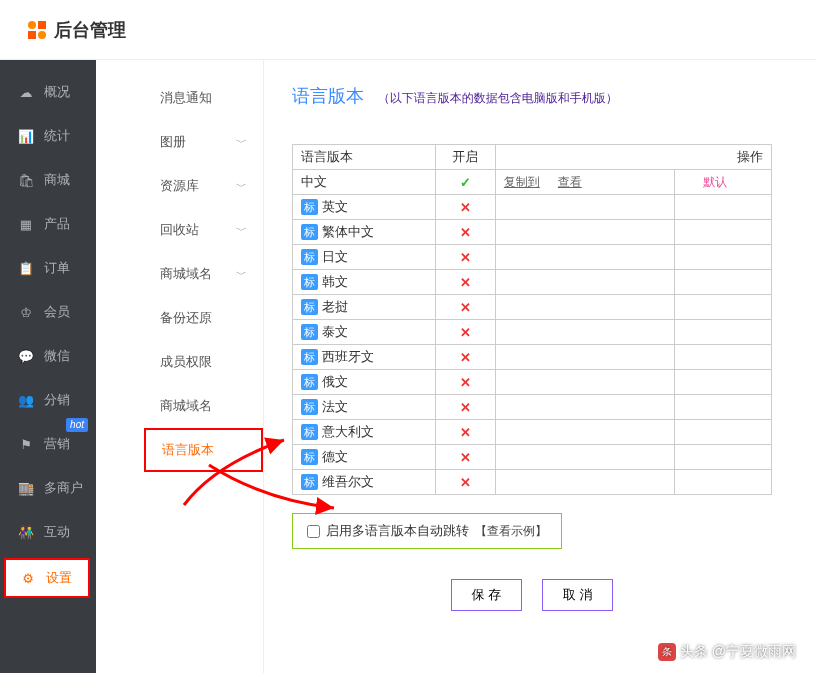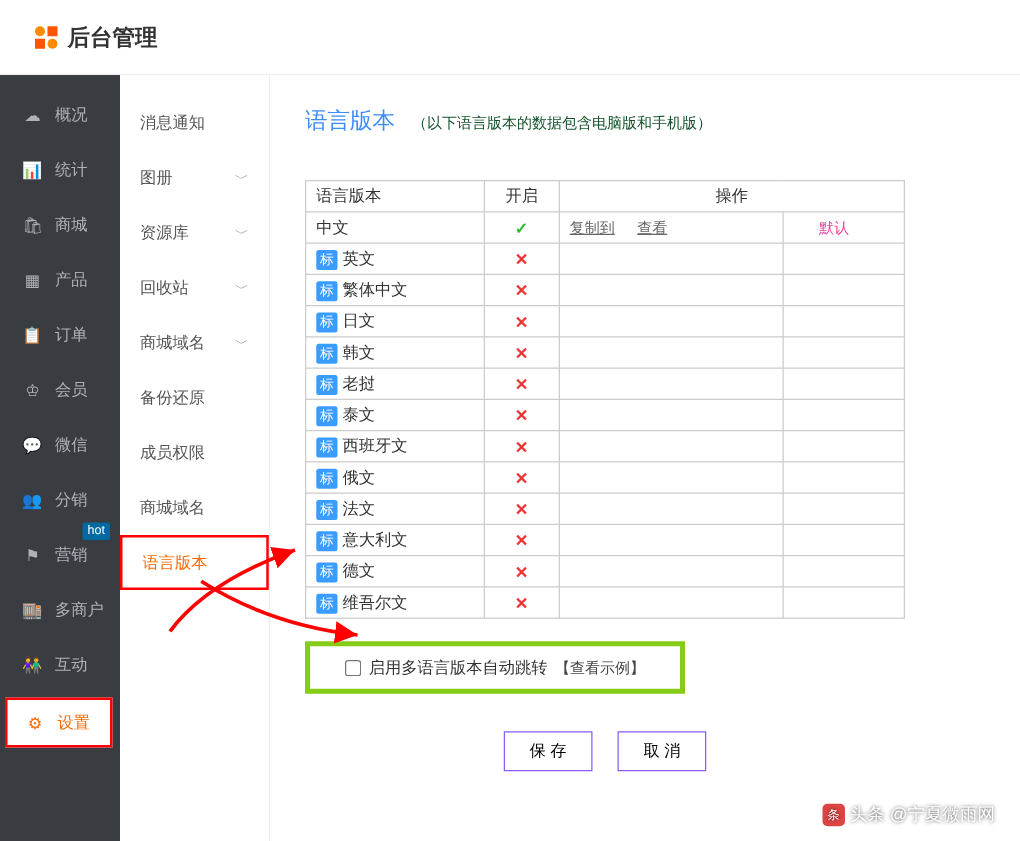--- a/index.html
+++ b/index.html
@@ -13,43 +13,43 @@
     .logo .sq3 { background: #ff5500; bottom:0; left:0; }
     .logo .sq4 { background: #ff8a00; border-radius: 50%; bottom:0; right:0; }
     .brand { font-size: 18px; color: #333; }
     
     .layout { display: flex; height: calc(673px - 60px); }
     
     .nav-dark { width: 96px; background: #393c41; color: #aeb1b7; display: flex; flex-direction: column; padding-top: 10px; }
     .nav-item { height: 44px; display: flex; align-items: center; padding-left: 18px; font-size: 13px; cursor: pointer; position: relative; }
     .nav-icon { width: 16px; text-align: center; margin-right: 10px; font-size: 13px; }
     .nav-item.settings { background: #fff; color: #ff6a00; border: 2px solid #ff0000; margin: 4px 6px 4px 4px; height: 40px; padding-left: 14px; }
-    .hot-badge { position: absolute; top: -4px; right: 8px; background: #0369a1; color: #fff; font-size: 10px; padding: 0 4px; border-radius: 2px; line-height: 14px; }
-    
-    .sub-nav { width: 120px; background: #fff; border-right: 1px solid #eee; padding-top: 16px; }
+    .hot-badge { position: absolute; top: -4px; right: 8px; background: #3b82f6; color: #fff; font-size: 10px; padding: 0 4px; border-radius: 2px; line-height: 14px; font-style: italic; }
+    
+    .sub-nav { width: 120px; background: #fff; border-right: 1px solid #eee; padding-top: 16px; margin-left: 48px; }
     .sub-item { height: 44px; display: flex; align-items: center; justify-content: space-between; padding: 0 16px; font-size: 13px; color: #555; cursor: pointer; }
     .sub-item.active { color: #ff6a00; border: 2px solid #ff0000; }
     .chev { font-size: 11px; color: #999; }
     
     .content { flex: 1; padding: 24px 28px; background: #fff; position: relative; }
     .page-title { font-size: 18px; color: #3b8cff; display: inline-block; margin-right: 10px; }
-    .page-subtitle { font-size: 12px; color: #14532d; }
+    .page-subtitle { font-size: 12px; color: #4c1d95; }
     
     .lang-table { width: 480px; margin-top: 36px; border: 1px solid #ccc; border-collapse: collapse; }
     .lang-table th, .lang-table td { border: 1px solid #ccc; padding: 3px 8px; font-size: 13px; text-align: left; height: 24px; }
     .lang-table th { font-weight: normal; color: #333; }
     .lang-table th.col-enable, .lang-table td.col-enable { text-align: center; width: 60px; }
-    .lang-table th.col-ops { text-align: center; }
+    .lang-table th.col-ops { text-align: right; }
     .tag-badge { display: inline-block; background: #3b9cff; color: #fff; font-size: 11px; padding: 0 3px; border-radius: 2px; margin-right: 4px; line-height: 16px; }
     .check { color: #2abb2a; font-weight: bold; }
     .cross { color: #e33; font-weight: bold; }
     .op-link { color: #666; text-decoration: underline; margin-right: 18px; cursor: pointer; font-size: 12px; }
     .op-default { color: #ec4899; margin-left: 20px; font-size: 12px; }
     
-    .auto-jump-row { margin-top: 18px; border: 4px solid #84cc16; padding: 8px 28px; display: inline-flex; align-items: center; }
+    .auto-jump-row { margin-top: 18px; border: 1px solid #84cc16; padding: 8px 14px; display: inline-flex; align-items: center; }
     .auto-jump-row input { margin-right: 6px; }
     .example-link { color: #444; margin-left: 6px; font-size: 12px; text-align: right; }
     
     .btn-row { margin-top: 30px; text-align: center; width: 480px; }
     .btn { display: inline-block; border: 1px solid #8b5cf6; background: #fff; padding: 6px 20px; font-size: 13px; cursor: pointer; margin: 0 8px; }
     
     .watermark { position: absolute; right: 20px; bottom: 12px; color: #fff; font-size: 14px; text-shadow: 0 0 3px rgba(0,0,0,0.7); display: flex; align-items: center; }
     .wm-icon { width: 18px; height: 18px; background: #d44; border-radius: 4px; margin-right: 4px; display:inline-flex; align-items:center; justify-content:center; color:#fff; font-size:10px; }
     
     .arrow { position: absolute; pointer-events: none; }

